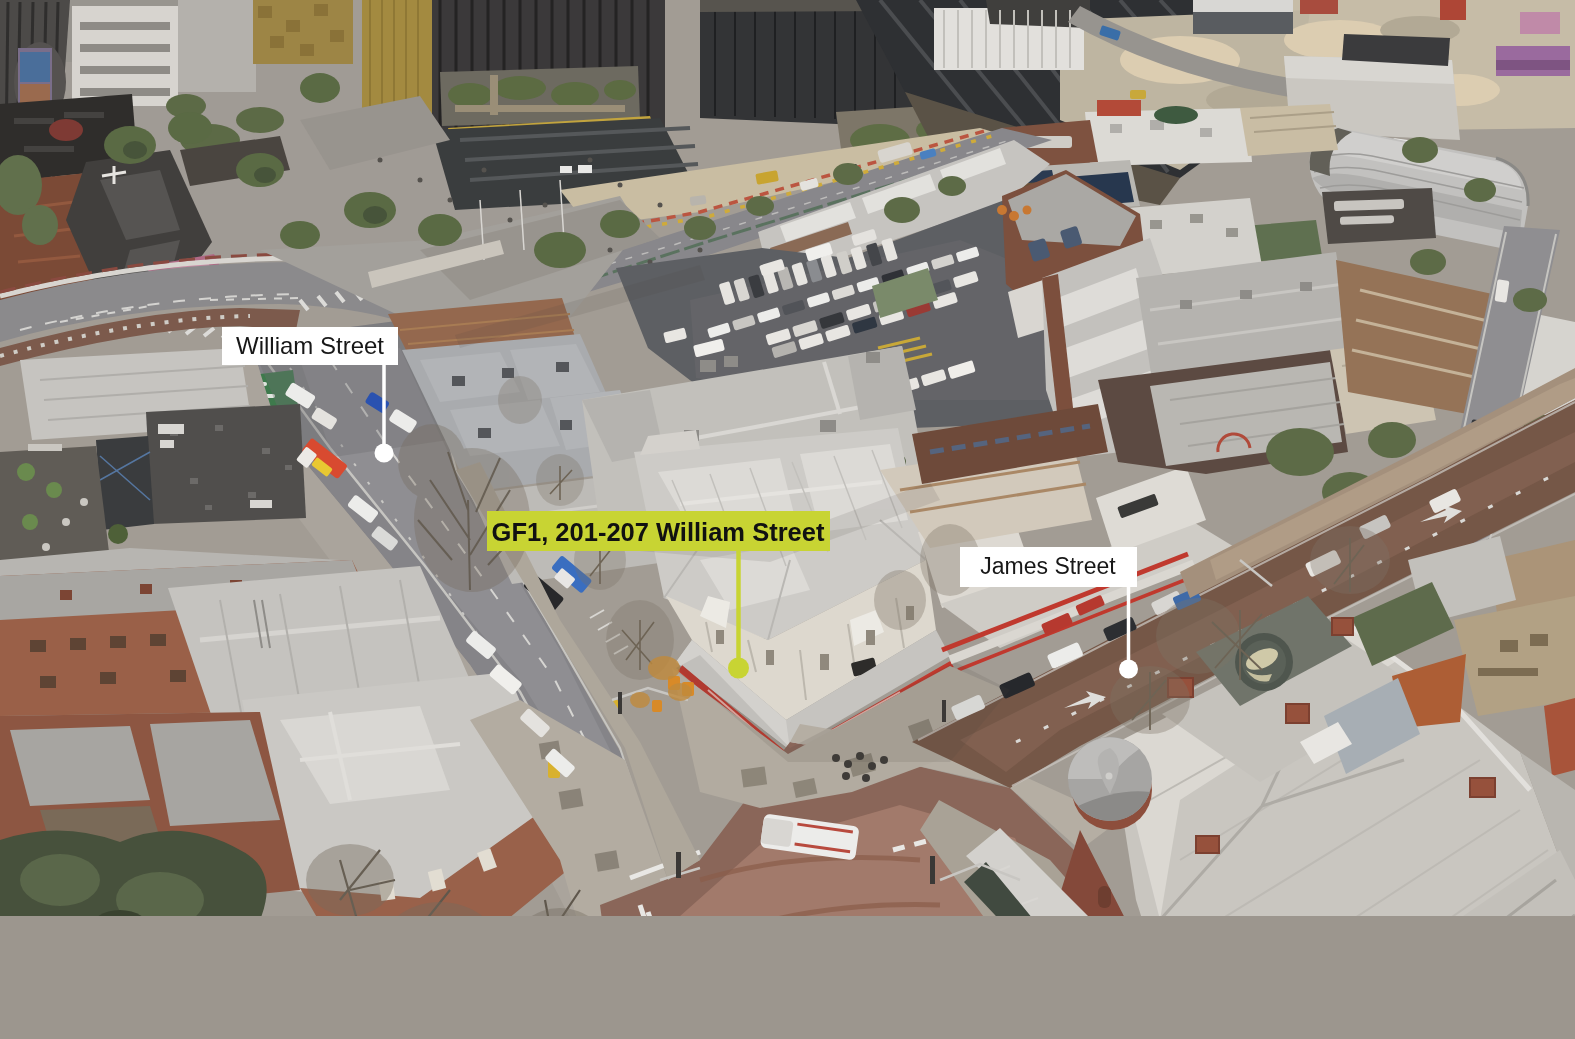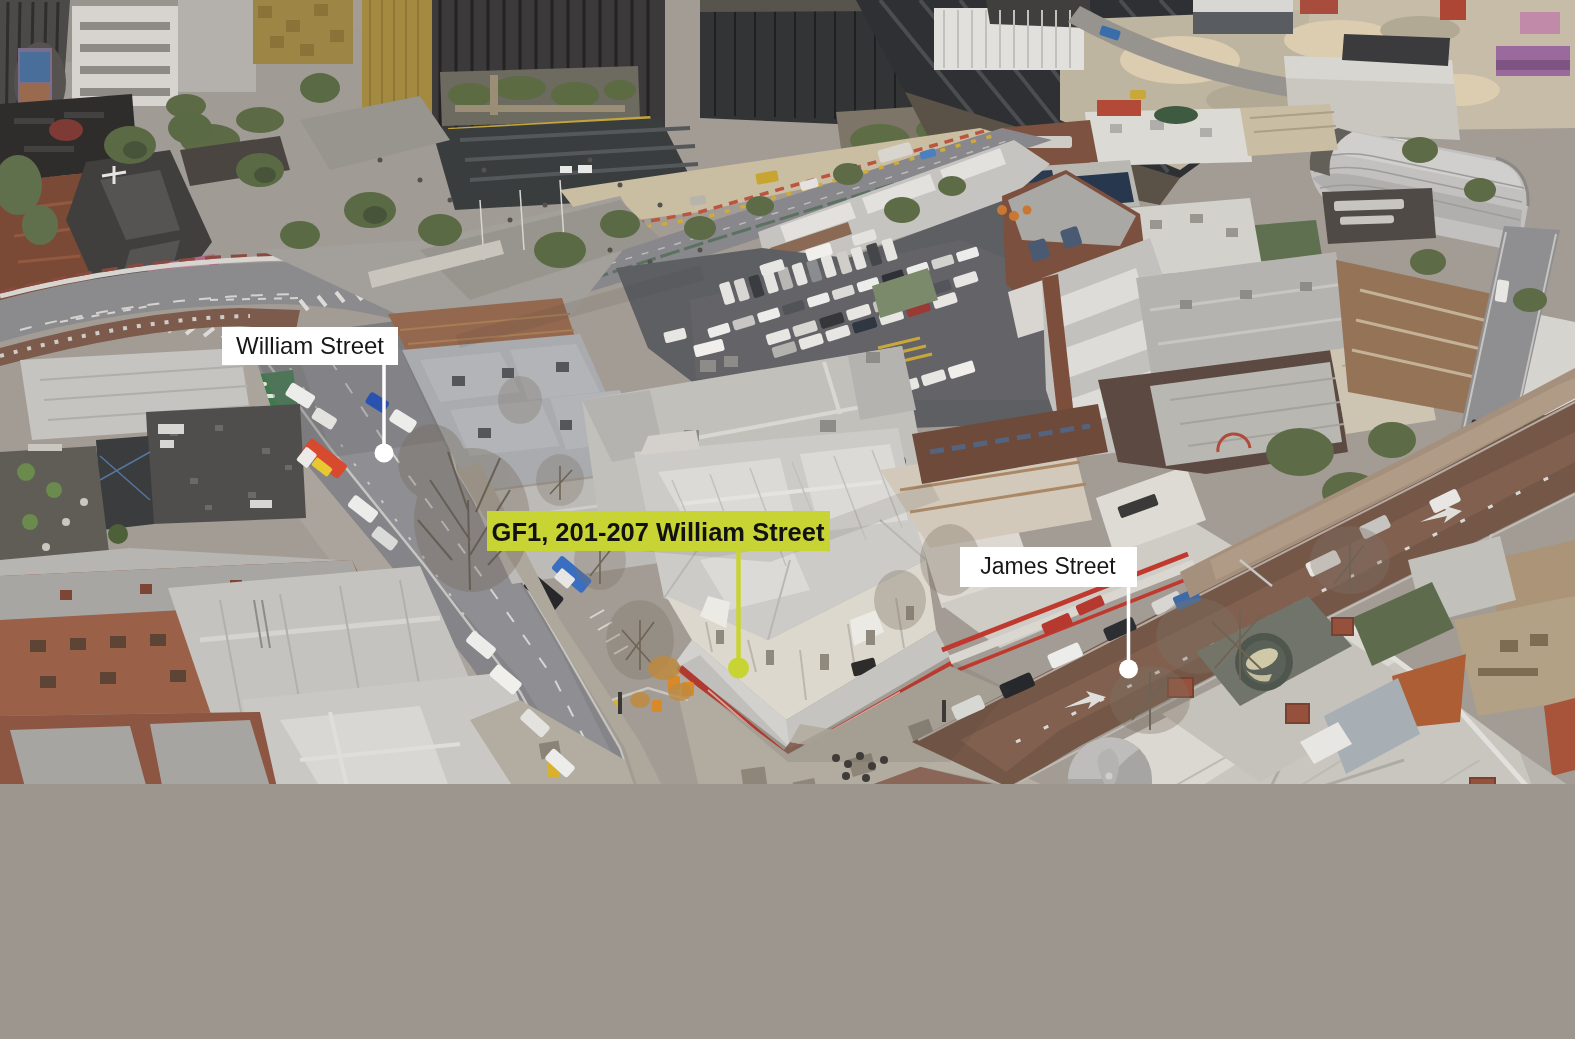--- a/index.html
+++ b/index.html
@@ -1,16 +1,16 @@
 <!DOCTYPE html>
 <html><head>
 <meta charset="utf-8">
 <style>
   html,body{margin:0;padding:0;background:#9c968e;}
-  #stage{position:relative;width:1575px;height:784px;overflow:hidden;font-family:"Liberation Sans",sans-serif;}
+  #stage{position:relative;width:1575px;height:916px;overflow:hidden;font-family:"Liberation Sans",sans-serif;}
   svg{display:block}
 </style>
 </head>
 <body>
 <div id="stage">
 <svg width="1575" height="1039" viewBox="0 0 1575 1039" xmlns="http://www.w3.org/2000/svg">
 <defs>
   <filter id="grain">
     <feTurbulence type="fractalNoise" baseFrequency="0.9" numOctaves="2" result="n"></feTurbulence>
     <feColorMatrix in="n" type="matrix" values="0 0 0 0 0.5  0 0 0 0 0.5  0 0 0 0 0.5  0 0 0 0.05 0"></feColorMatrix>

